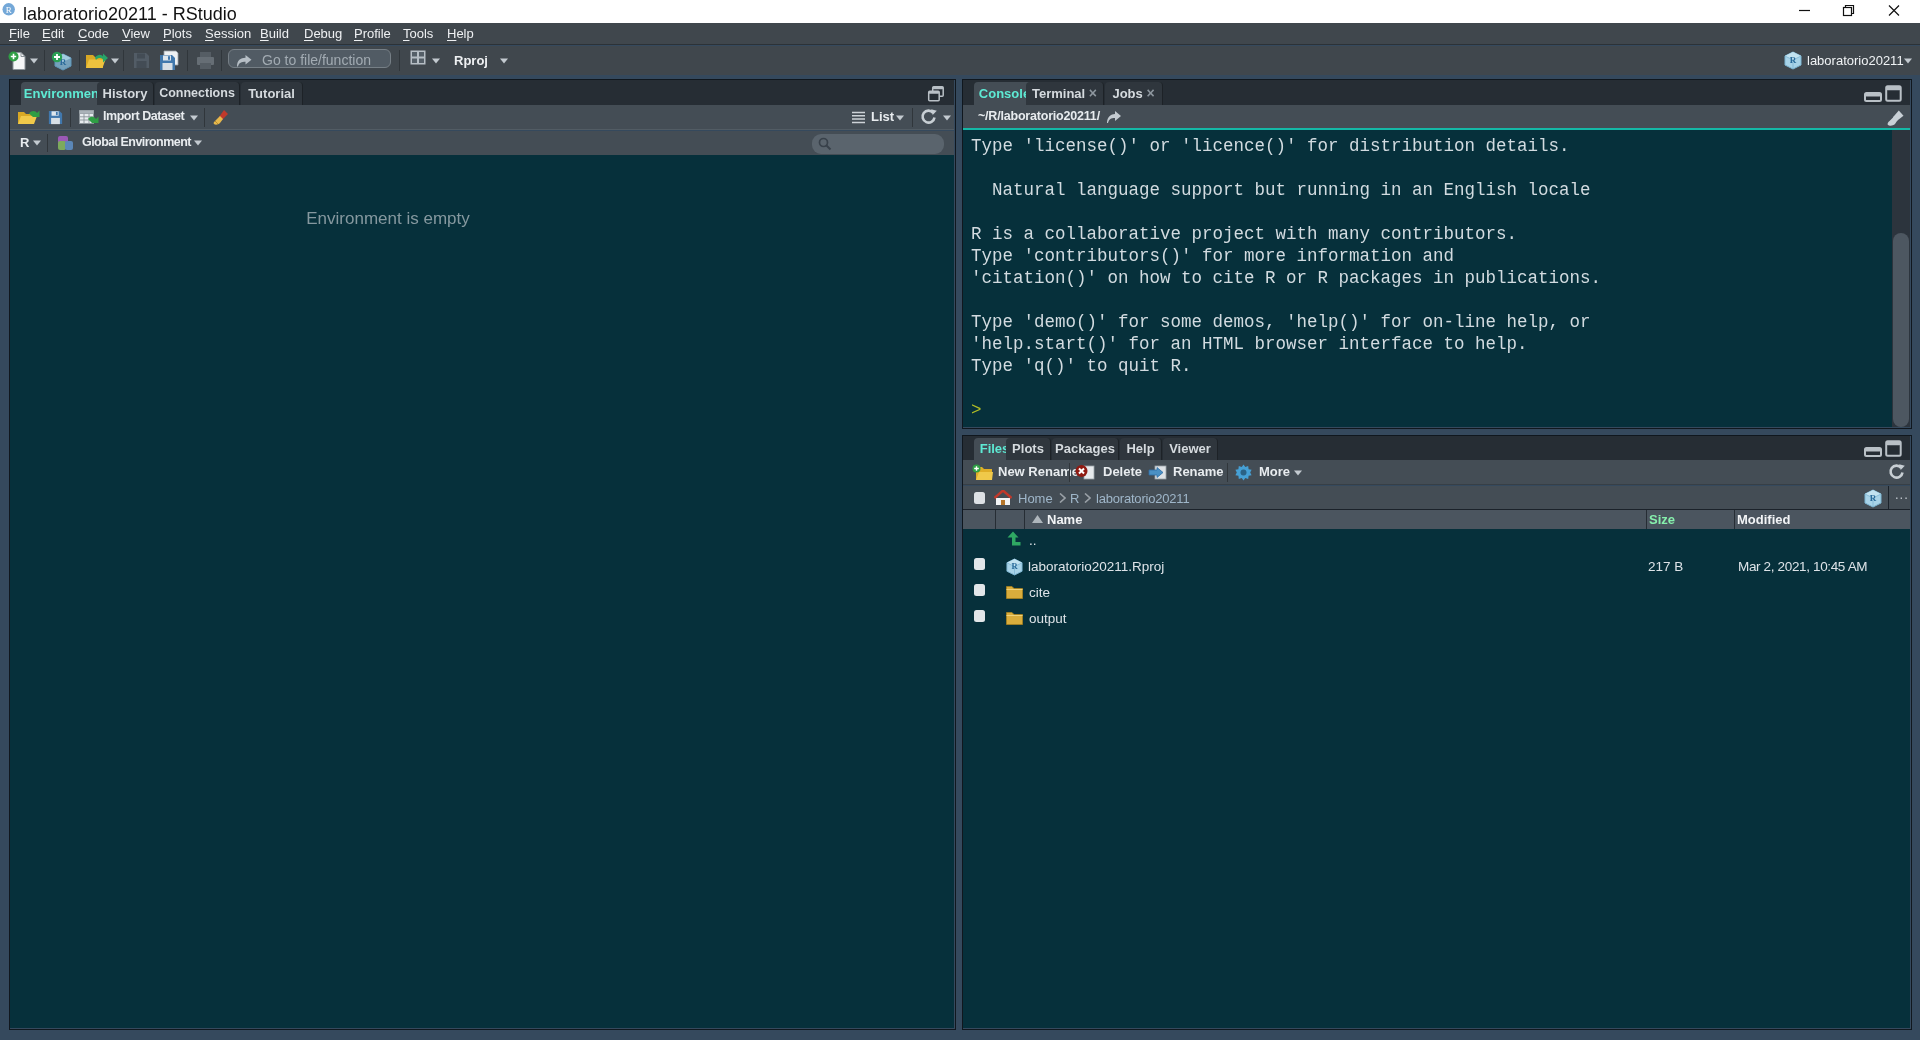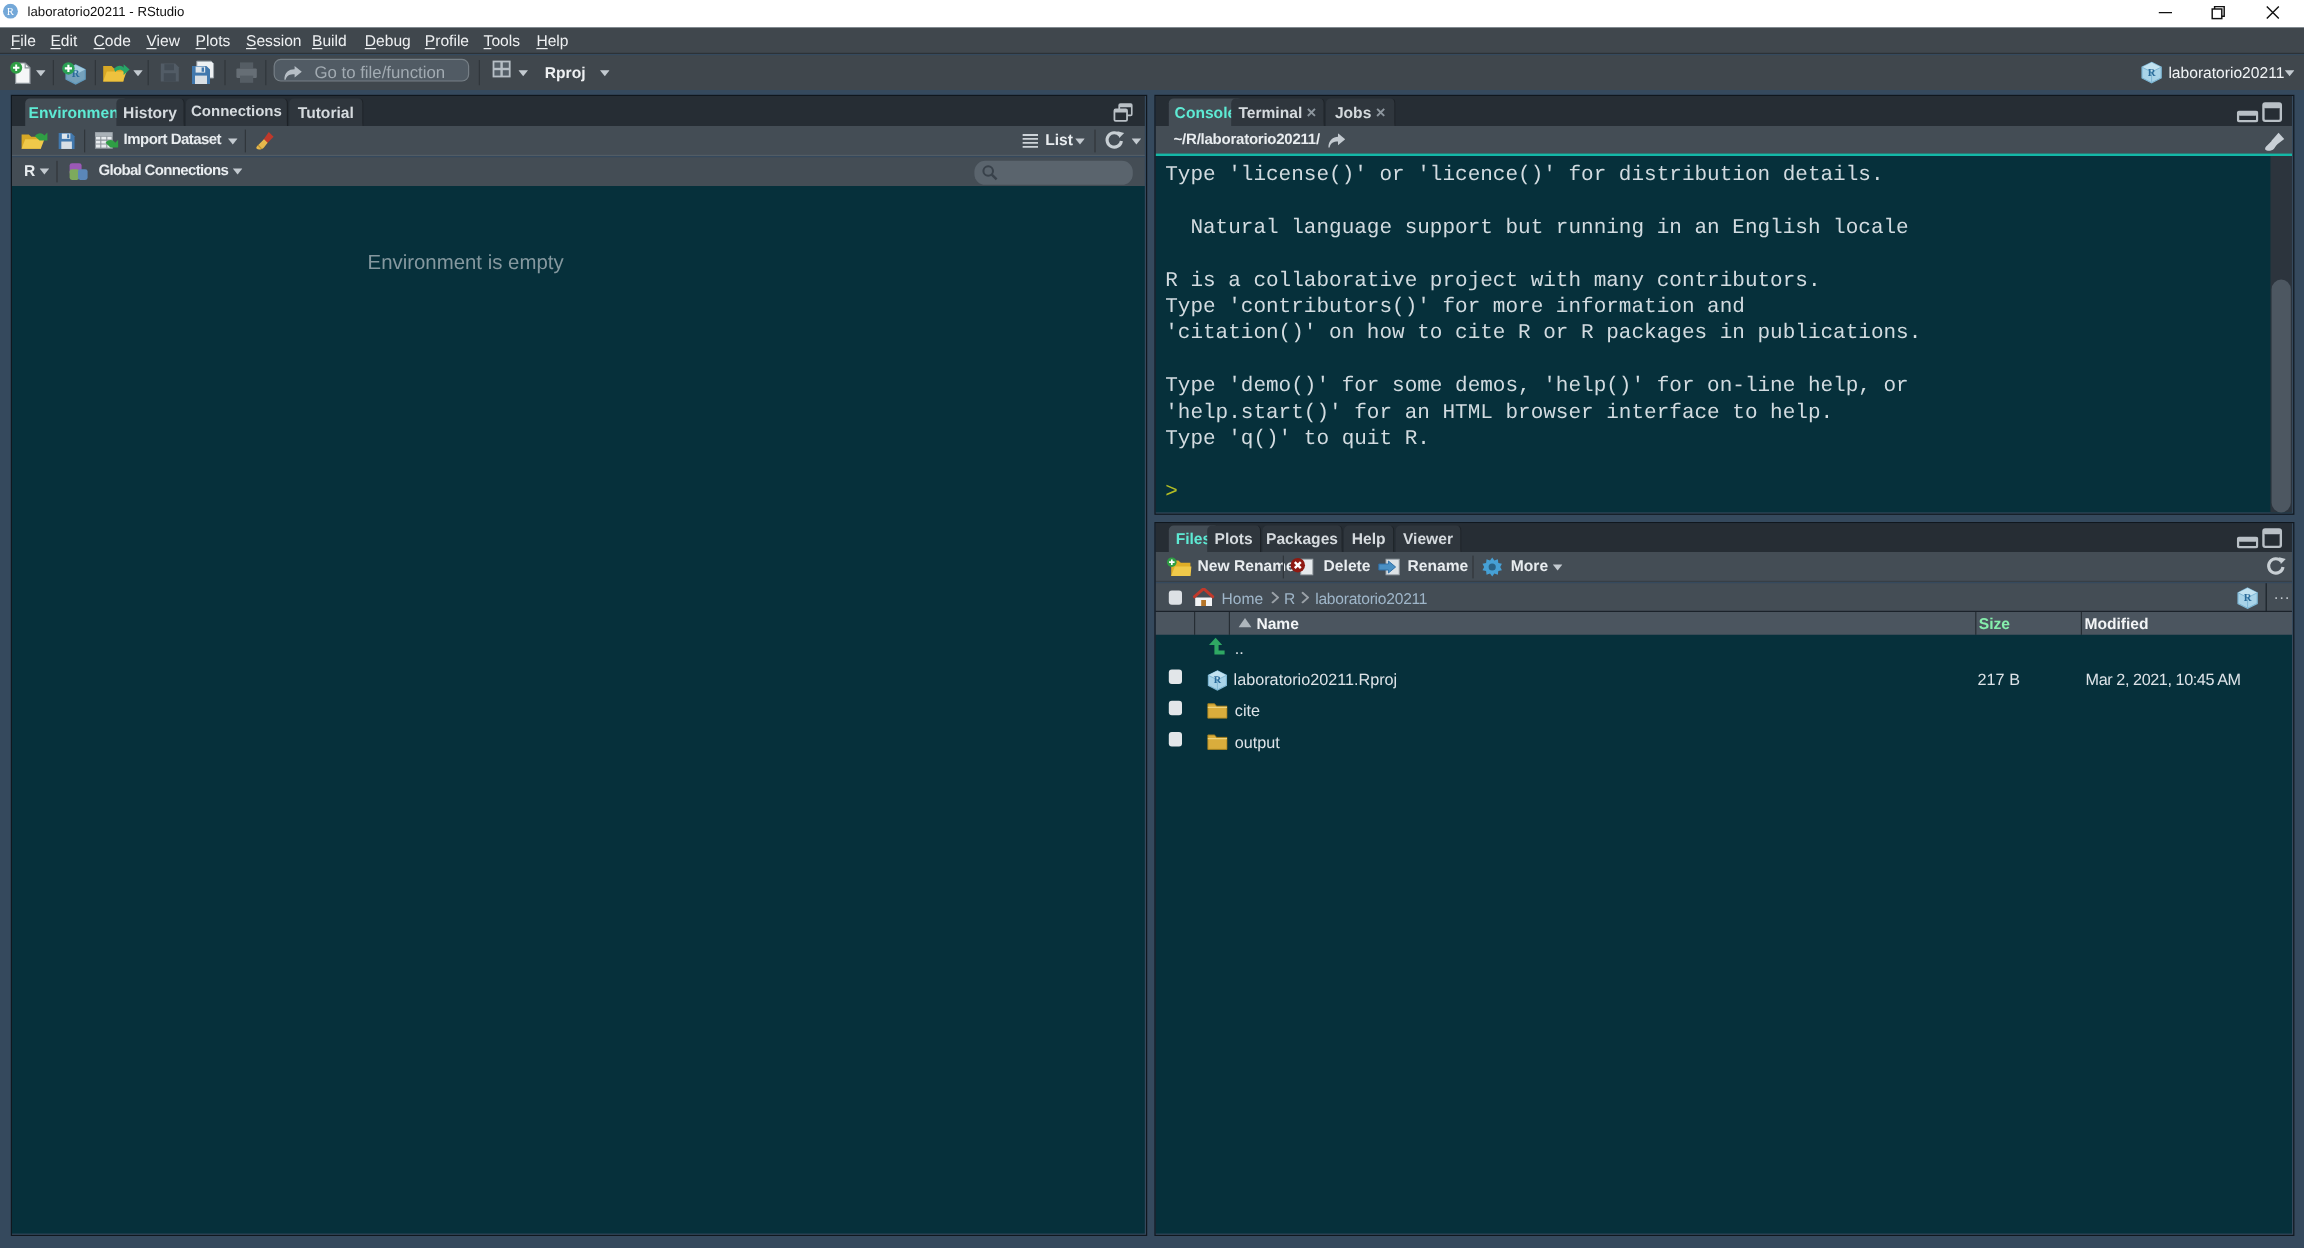--- a/index.html
+++ b/index.html
@@ -2,21 +2,21 @@
 <html><head>
 <meta charset="utf-8">
 <style>
 * { margin:0; padding:0; box-sizing:border-box; }
 html,body { width:1920px; height:1040px; overflow:hidden; }
 body { background:#35495d; font-family:"Liberation Sans", sans-serif; position:relative; }
 .abs { position:absolute; }
 
 
 #titlebar { left:0; top:0; width:1920px; height:23px; background:#ffffff; }
-#titletext { left:23px; top:4px; font-size:11px; color:#111111;text-align:center; }
+#titletext { left:23px; top:4px; font-size:18px; color:#111111;text-align:center; }
 
 
 #menubar { left:0; top:23px; width:1920px; height:22px; background:#40474d; border-bottom:1px solid #2c3237;padding-left:14px; }
 .menuitem { position:absolute; top:3px; font-size:13px; color:#eef0f2; }
 .menuitem u { text-decoration-thickness:1px; text-underline-offset:2px; }
 
 
 #maintoolbar { left:0; top:46px; width:1920px; height:29px; background:#40474d; }
 .tsep { position:absolute; top:4px; width:1px; height:21px; background:#30363b; }
 
@@ -218,21 +218,21 @@
   <div class="abs white13" style="left:10px;top:4px">R</div>
   <svg class="abs" style="left:23px;top:9px" width="8" height="6" viewBox="0 0 8 6">
       <path d="M0 0.5 H8 L4 5.5 Z" fill="#c3cad0"></path>
     </svg>
   <div class="tsep" style="left:37px;top:3px;height:18px"></div>
   <svg class="abs" style="left:47px;top:4px" width="17" height="16" viewBox="0 0 17 16">
     <rect x="1" y="1" width="10" height="10" rx="2" fill="#9b59b6"></rect>
     <rect x="1" y="6" width="8" height="9" rx="2" fill="#7daa5c"></rect>
     <rect x="8" y="6" width="8" height="9" rx="2" fill="#5b87b8"></rect>
   </svg>
-  <div class="abs white13" style="left:72px;top:4px;font-size:12.5px;letter-spacing:-0.55px">Global Connections</div>
+  <div class="abs white13" style="left:72px;top:4px;font-size:12.5px;letter-spacing:-0.55px">Global Environment</div>
   <svg class="abs" style="left:184px;top:9px" width="8" height="6" viewBox="0 0 8 6">
       <path d="M0 0.5 H8 L4 5.5 Z" fill="#c3cad0"></path>
     </svg>
   <div class="abs" style="left:802px;top:3px;width:132px;height:20px;background:#5a646d;border-radius:9px">
     <svg class="abs" style="left:6px;top:3px" width="14" height="14" viewBox="0 0 14 14">
       <circle cx="5.5" cy="5.5" r="4" fill="none" stroke="#38414a" stroke-width="1.7"></circle>
       <path d="M8.5 8.5 L12.5 12.5" stroke="#38414a" stroke-width="2"></path>
     </svg>
   </div>
 </div>

